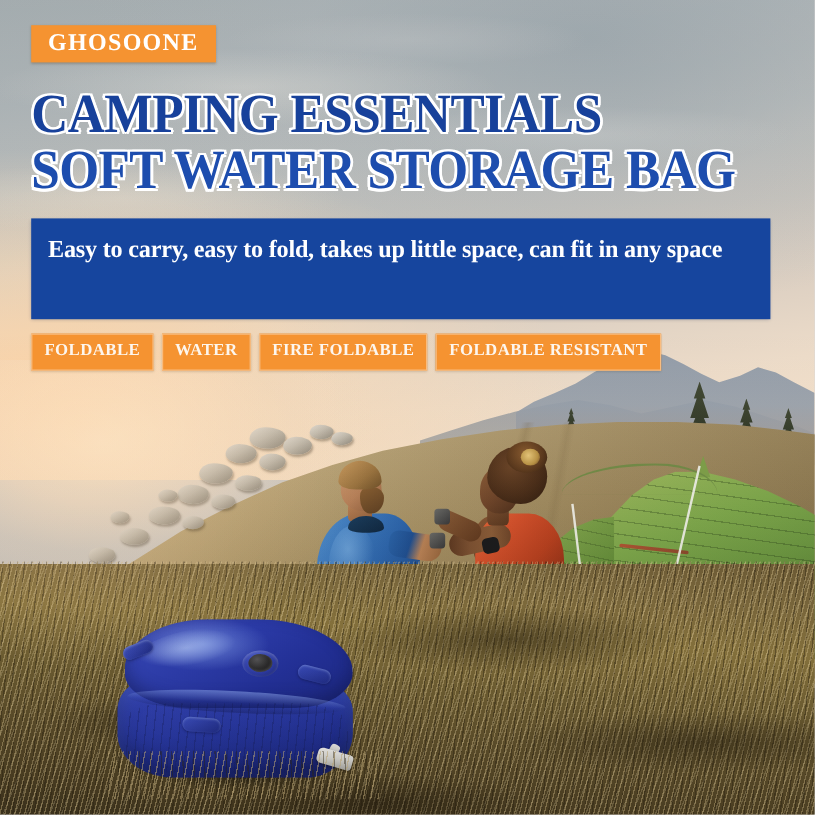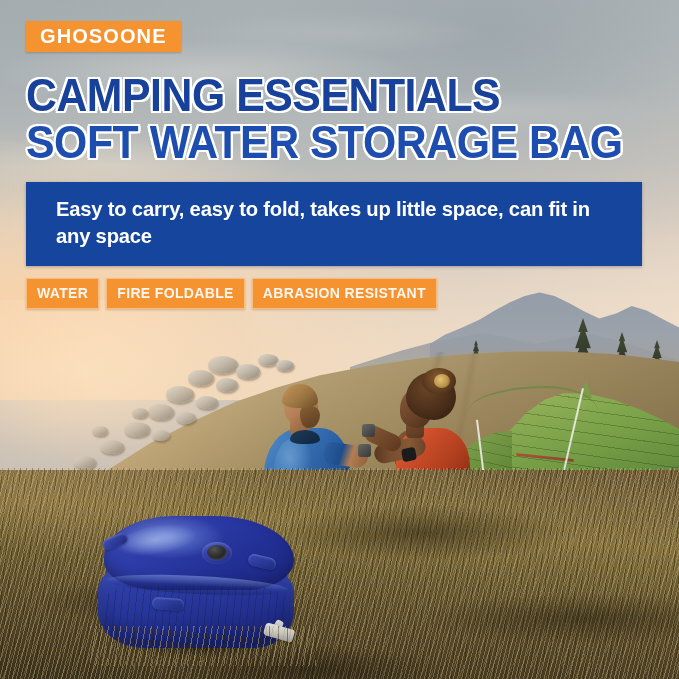--- a/index.html
+++ b/index.html
@@ -412,21 +412,21 @@
   
   .grade {
     position: absolute; inset: 0;
     background:
       radial-gradient(ellipse 360px 300px at 10% 52%, rgba(255,206,150,0.28) 0%, rgba(255,206,150,0) 68%),
       linear-gradient(180deg, rgba(255,232,200,0.06) 0%, rgba(255,232,200,0) 40%, rgba(40,28,12,0.10) 100%);
     pointer-events: none;
   }
 
   
-  .overlay { position: absolute; inset: 0; }
+  .overlay { position: absolute; inset: 0; font-family: Liberation Serif, serif; }
 
   .brand-badge {
     position: absolute; left: 26px; top: 21px;
     background: #f59331;
     padding: 5px 14px 6px 14px;
     color: #ffffff;
     font-size: 20px;
     font-weight: bold;
     letter-spacing: 1.1px;
     line-height: 1;
@@ -448,21 +448,21 @@
       -2.5px 0 0 #fff, 2.5px 0 0 #fff;
   }
   .headline1 { top: 72px; font-size: 46px; color: #17419b; }
   .headline2 { top: 119px; font-size: 46px; color: #1d4dae; font-weight: bold; }
 
   .subpanel {
     position: absolute; left: 26px; top: 182px;
     width: 616px; height: 84px;
     background: #16459e;
     box-sizing: border-box;
-    padding: 13px 16px 0 30px;
+    padding: 13px 16px 0 14px;
     box-shadow: 0 1px 3px rgba(20,30,70,0.3);
   }
   .subpanel-text {
     color: #ffffff;
     font-size: 20.5px;
     font-weight: bold;
     line-height: 1.34;
     letter-spacing: -0.2px;
     transform: scaleX(0.985);
     transform-origin: left top;
@@ -613,19 +613,20 @@
 
     <div class="headline1">CAMPING ESSENTIALS</div>
 
     <div class="headline2">SOFT WATER STORAGE BAG</div>
 
     <div class="subpanel">
       <div class="subpanel-text">Easy to carry, easy to fold, takes up little space, can fit in any space</div>
     </div>
 
     <div class="tags">
+      <div class="tag">FOLDABLE</div>
       <div class="tag">WATER</div>
       <div class="tag">FIRE FOLDABLE</div>
-      <div class="tag">ABRASION RESISTANT</div>
+      <div class="tag">FOLDABLE RESISTANT</div>
     </div>
 
   </div>
 </div>
 
 </body></html>

